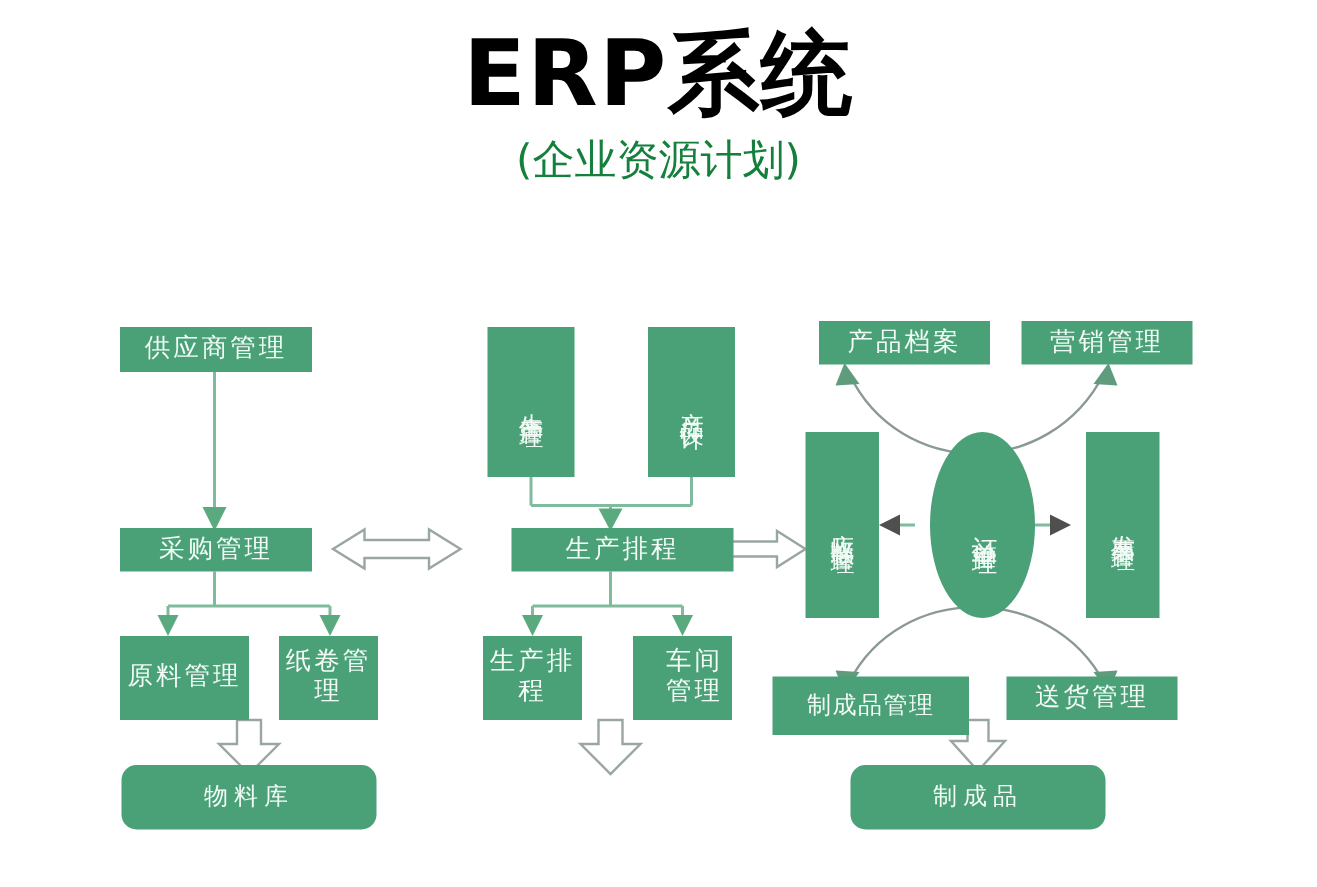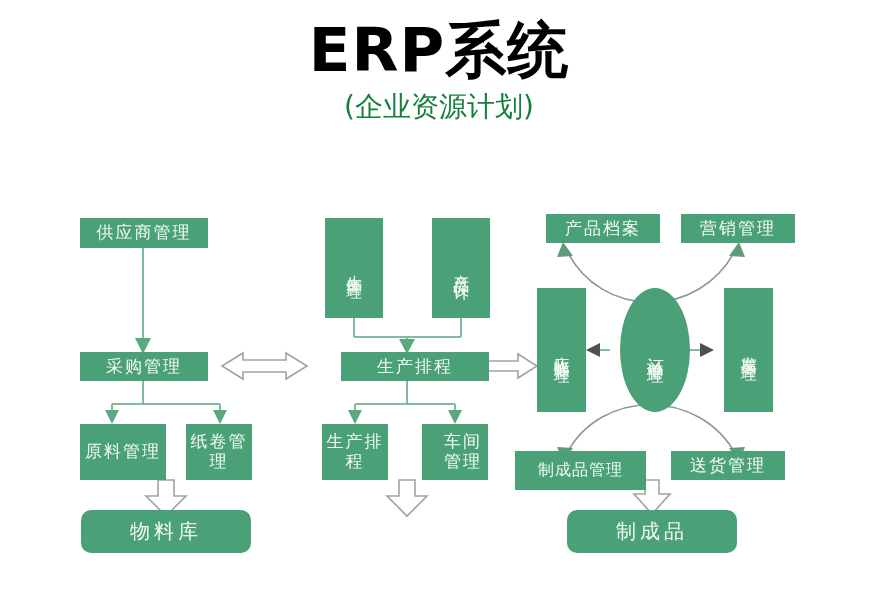--- a/index.html
+++ b/index.html
@@ -51,21 +51,21 @@
     align-items: center;
     justify-content: center;
     text-align: center;
     font-size: 17px;
     letter-spacing: 2px;
     line-height: 1.15;
     font-family: "DejaVu Sans", "Liberation Sans", sans-serif;
   }
   .node.rounded {
     border-radius: 10px;
-    font-size: 20px;
+    font-size: 16px;
     letter-spacing: 4px;
   }
   .node.vertical {
     writing-mode: vertical-rl;
     text-orientation: upright;
     letter-spacing: 3px;
     font-size: 16px;
   }
   .node.ellipse {
     border-radius: 50%;

